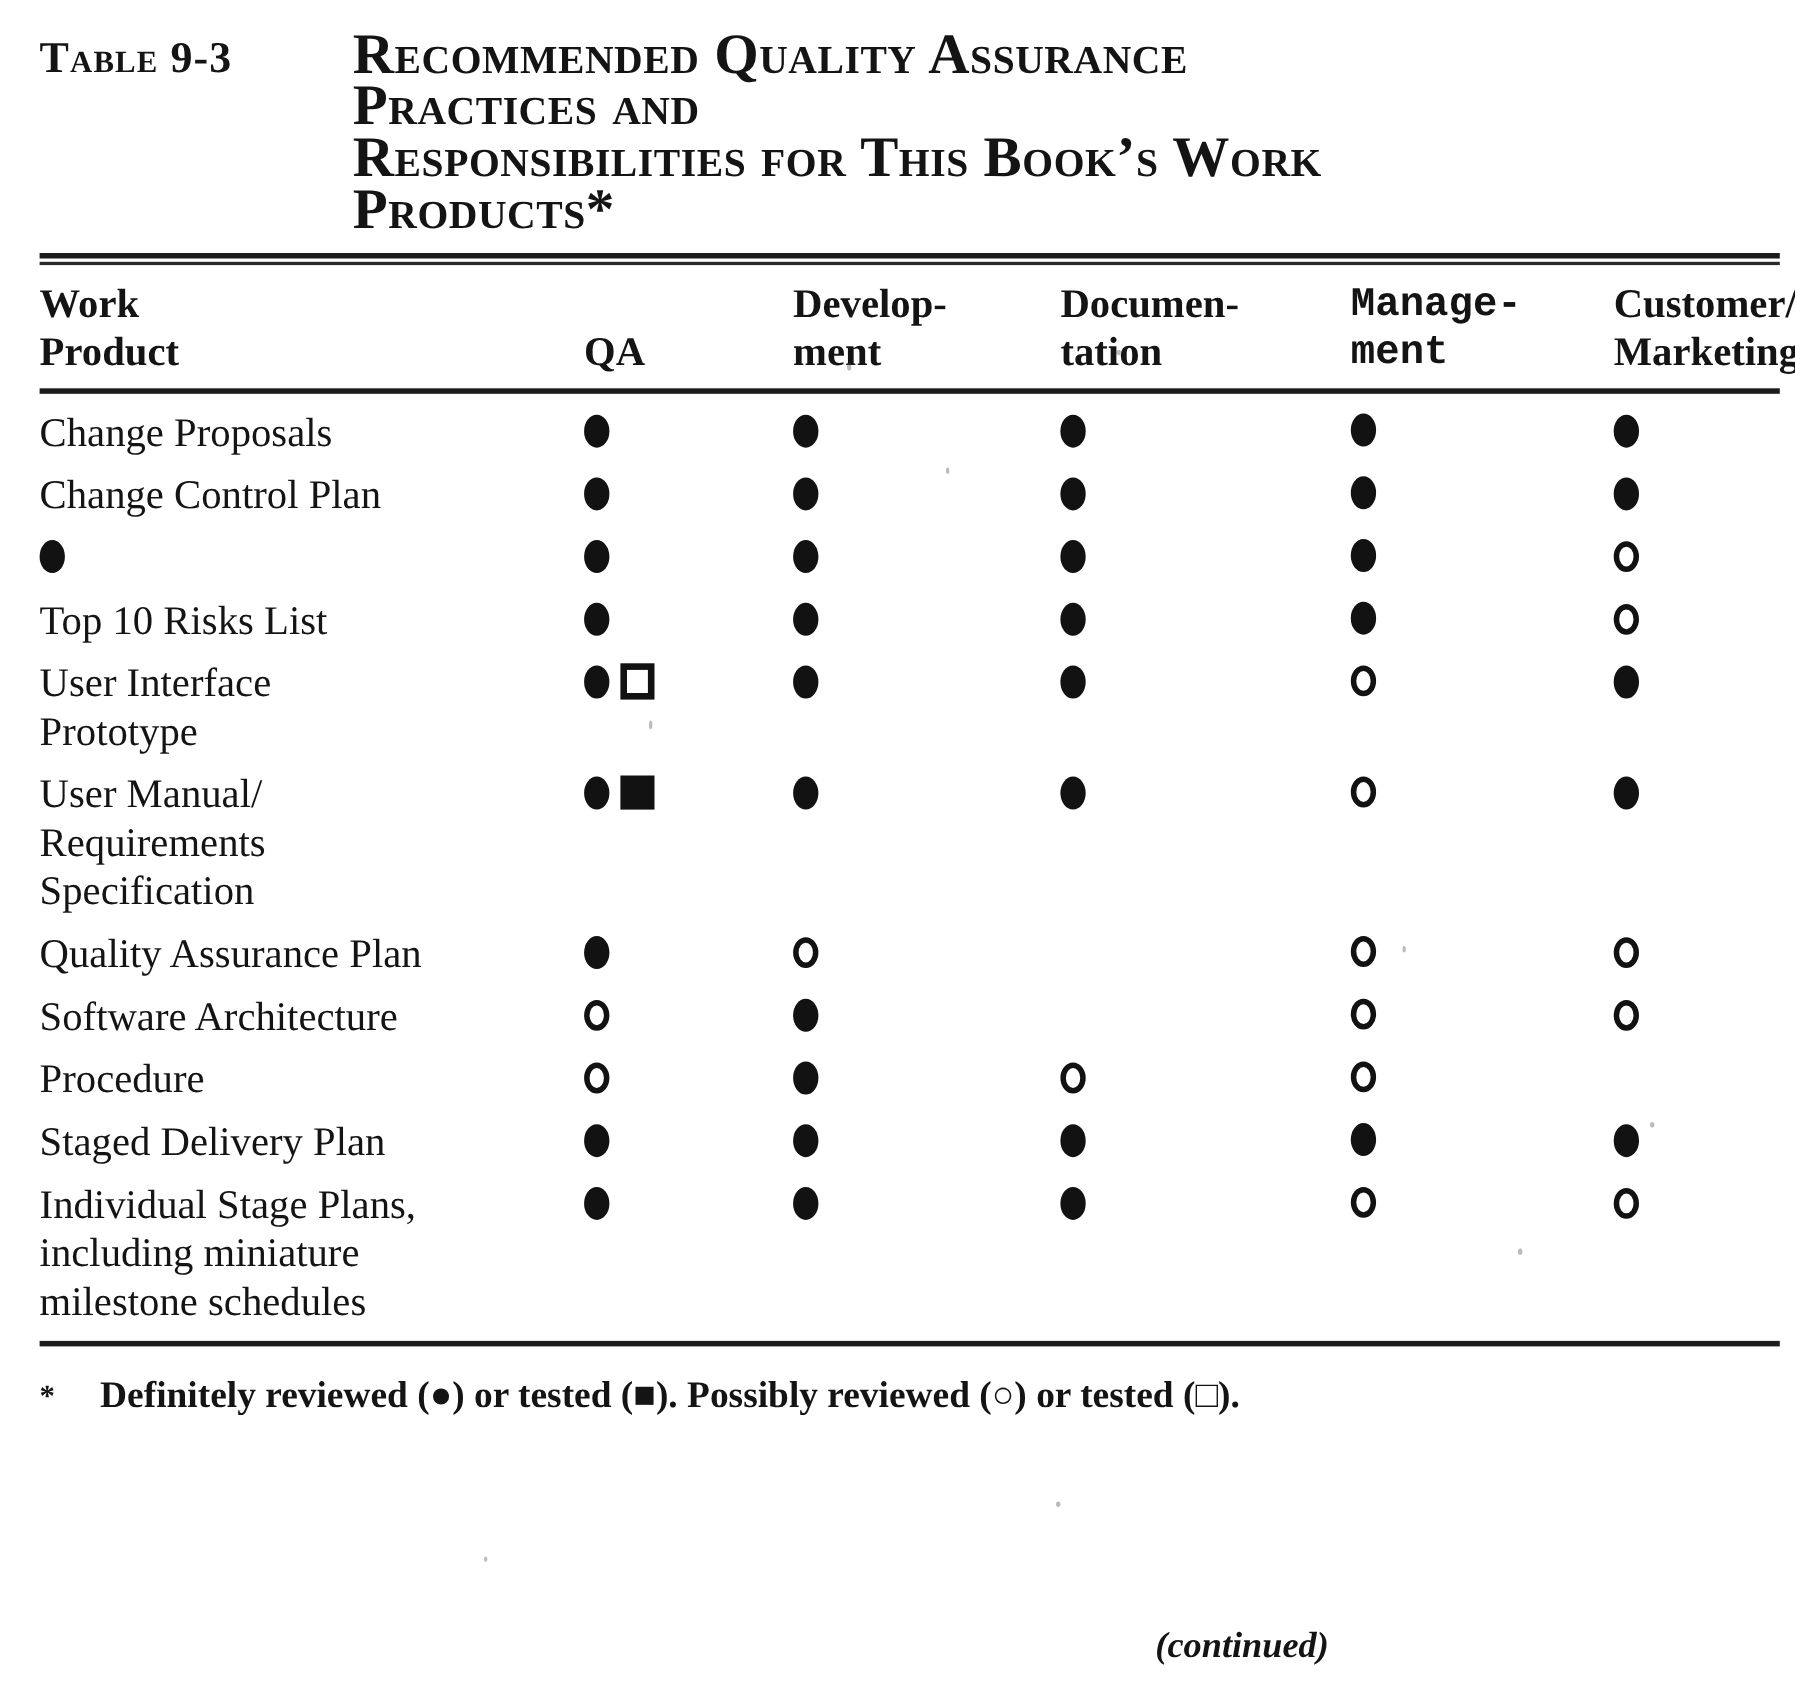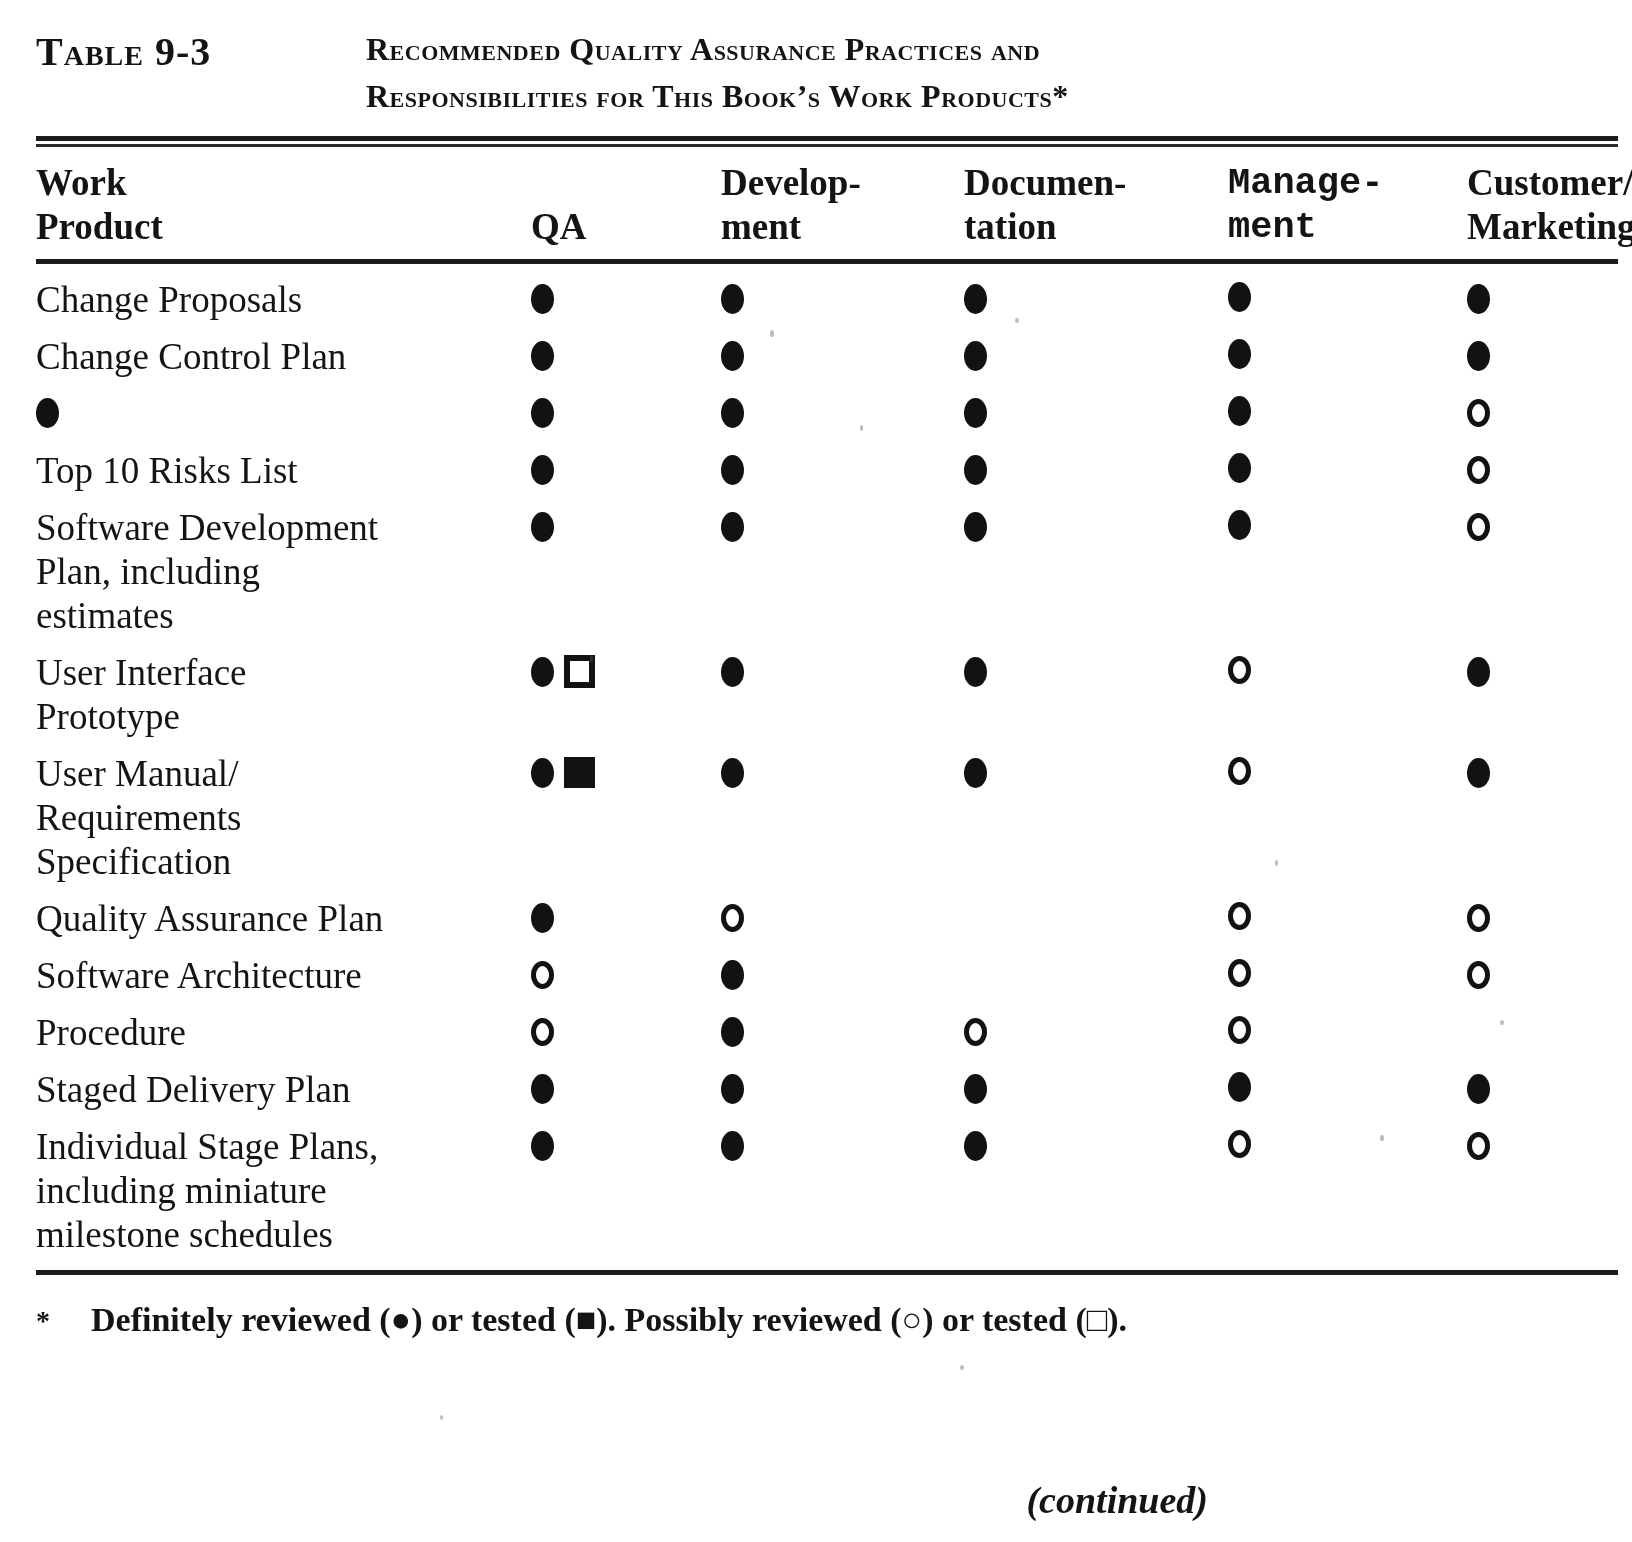--- a/index.html
+++ b/index.html
@@ -19,21 +19,21 @@
     width: 330px;
     font-variant: small-caps;
     font-weight: 700;
     font-size: 40px;
     letter-spacing: 1px;
     padding-top: 2px;
   }
   .table-title {
     font-variant: small-caps;
     font-weight: 700;
-    font-size: 32px;
+    font-size: 52px;
     letter-spacing: 0.5px;
     line-height: 47px;
   }
 
   
   .rule-double {
     margin-top: 16px;
     width: 1582px;
     height: 11px;
     border-top: 5px solid #1c1c1c;
@@ -96,21 +96,21 @@
     font-size: 34px;
     display: flex;
   }
   .fn-marker { width: 55px; font-size: 28px; padding-top: 4px; }
   .continued {
     position: absolute;
     right: 90px;
     top: 1478px;
     font-weight: 700;
     font-style: italic;
-    font-size: 38px;
+    font-size: 33px;
   }
 
   
   .speck {
     position: absolute; background: #555; opacity: 0.4; border-radius: 50%;
   }
 </style>
 </head>
 <body>
 
@@ -186,33 +186,20 @@
         <div class="cell sym"><span class="sym-dot" title="definitely reviewed"></span></div>
         <div class="cell sym"><span class="sym-dot" title="definitely reviewed"></span></div>
         <div class="cell sym"><span class="sym-dot" title="definitely reviewed"></span></div>
         <div class="cell sym"><span class="sym-dot" title="definitely reviewed"></span></div>
         <div class="cell sym"><span class="sym-dot" title="definitely reviewed"></span></div>
         <div class="cell sym"><span class="sym-circle" title="possibly reviewed"></span></div>
       </div>
       <div class="row">
         <div class="cell product">
           <div>Top 10 Risks List</div>
-        </div>
-        <div class="cell sym"><span class="sym-dot" title="definitely reviewed"></span></div>
-        <div class="cell sym"><span class="sym-dot" title="definitely reviewed"></span></div>
-        <div class="cell sym"><span class="sym-dot" title="definitely reviewed"></span></div>
-        <div class="cell sym"><span class="sym-dot" title="definitely reviewed"></span></div>
-        <div class="cell sym"><span class="sym-circle" title="possibly reviewed"></span></div>
-        <div class="cell sym"></div>
-      </div>
-      <div class="row">
-        <div class="cell product">
-          <div>Software Development</div>
-          <div>Plan, including</div>
-          <div>estimates</div>
         </div>
         <div class="cell sym"><span class="sym-dot" title="definitely reviewed"></span></div>
         <div class="cell sym"><span class="sym-dot" title="definitely reviewed"></span></div>
         <div class="cell sym"><span class="sym-dot" title="definitely reviewed"></span></div>
         <div class="cell sym"><span class="sym-dot" title="definitely reviewed"></span></div>
         <div class="cell sym"><span class="sym-circle" title="possibly reviewed"></span></div>
         <div class="cell sym"></div>
       </div>
       <div class="row">
         <div class="cell product">

